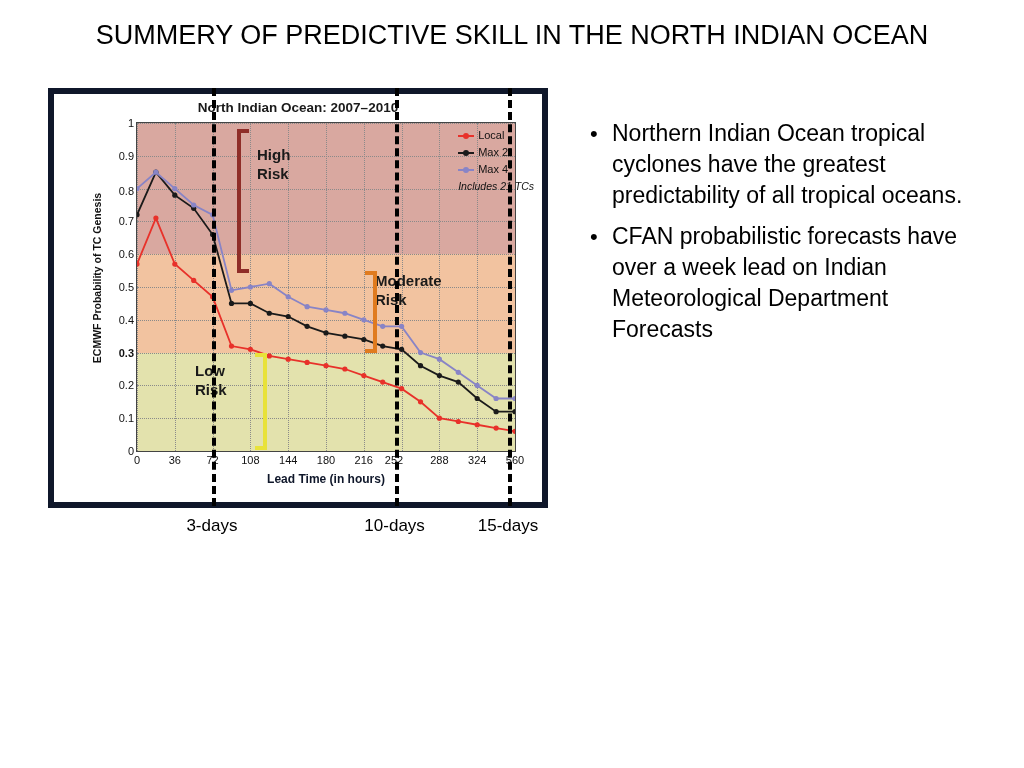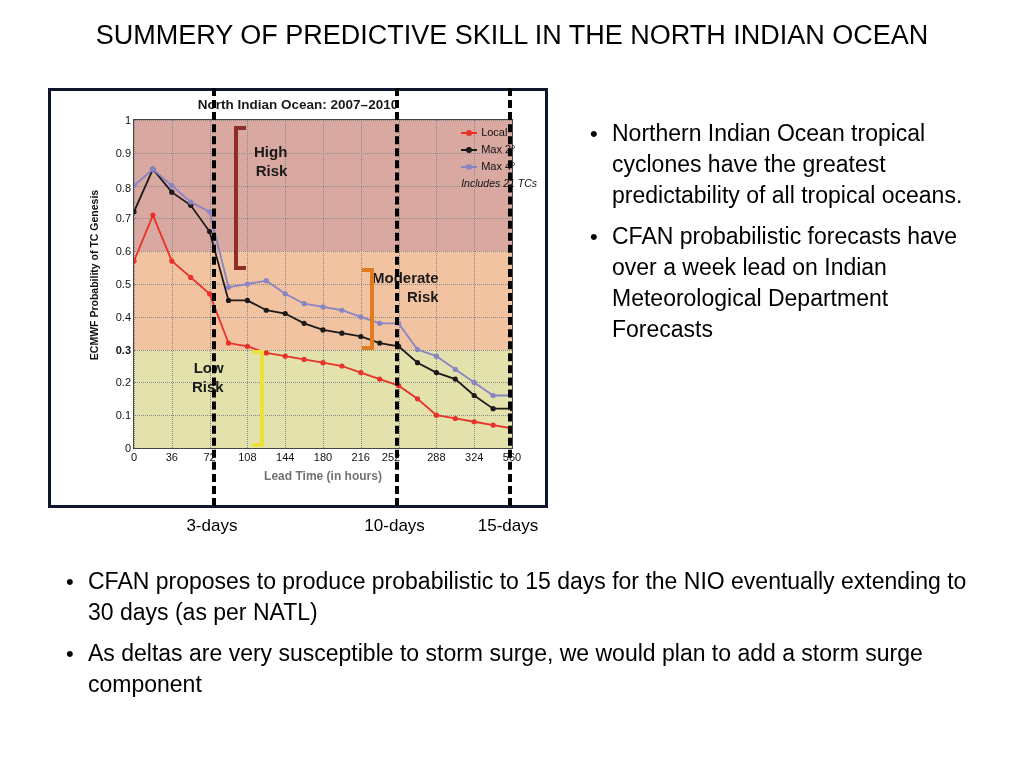--- a/index.html
+++ b/index.html
@@ -32,21 +32,21 @@
   }
 
   
   .chart-panel {
     position: absolute;
     left: 48px;
     top: 88px;
     width: 500px;
     height: 420px;
     background: #ffffff;
-    border: 3px solid #0f172a;
+    border: 6px solid #0f172a;
     box-sizing: border-box;
   }
   .chart-title {
     position: absolute;
     left: 0;
     top: 6px;
     width: 100%;
     text-align: center;
     font-size: 13.5px;
     font-weight: bold;
@@ -55,21 +55,20 @@
   .plot-area {
     position: absolute;
     left: 82px;
     top: 28px;
     width: 380px;
     height: 330px;
     border: 1px solid #444;
     box-sizing: border-box;
     overflow: hidden;
     background: #ffffff;
-    text-align: right;
   }
   
   .band {
     position: absolute;
     left: 0;
     width: 100%;
   }
   .band-high   { top: 0;          height: 40%;  background: #d9a8a0; }
   .band-mod    { top: 40%;        height: 30%;  background: #f2c3a0; }
   .band-low    { top: 70%;        height: 30%;  background: #e3e2ad; }
@@ -141,21 +140,21 @@
     height: 330px;
   }
   .x-axis-title {
     position: absolute;
     left: 82px;
     top: 378px;
     width: 380px;
     text-align: center;
     font-size: 12px;
     font-weight: bold;
-    color: #737373;
+    color: #0f172a;
   }
 
   
   .legend {
     position: absolute;
     right: 8px;
     top: 34px;
     font-size: 11px;
     line-height: 15px;
     color: #111;
@@ -425,18 +424,14 @@
       <div class="day-label" style="left: 394.6px;">10-days</div>
       <div class="day-marker" style="left: 508px;"></div>
       <div class="day-label" style="left: 508px;">15-days</div>
     </div>
 
   <div class="bullets-right">
     <div class="bullet">Northern Indian Ocean tropical cyclones have the greatest predictability of all tropical oceans.</div>
     <div class="bullet">CFAN probabilistic forecasts have over a week lead on Indian Meteorological Department Forecasts</div>
   </div>
 
-  <div class="bullets-bottom">
-    <div class="bullet">CFAN proposes to produce probabilistic to 15 days for the NIO eventually extending to 30 days (as per NATL)</div>
-    <div class="bullet">As deltas are very susceptible to storm surge, we would plan to add a storm surge component</div>
-  </div>
 
 </div>
 
 </body></html>

